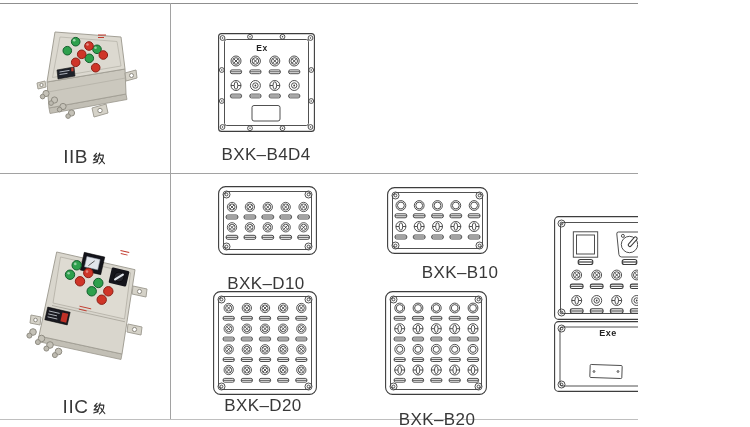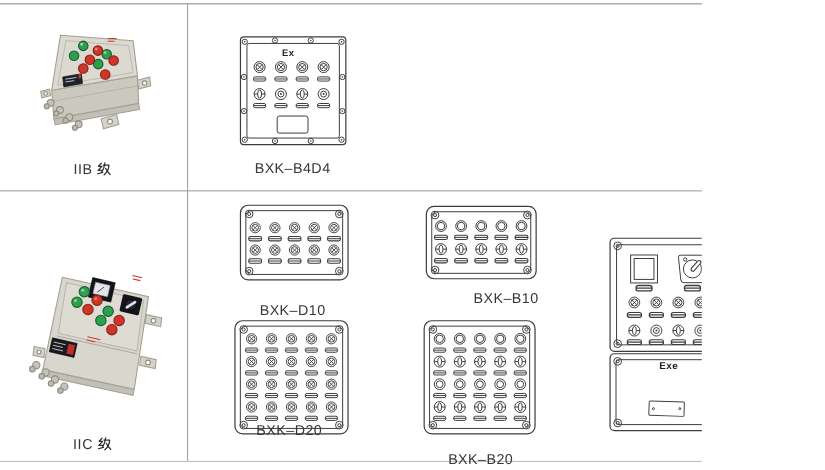--- a/index.html
+++ b/index.html
@@ -4,22 +4,22 @@
 <style>
   html,body{margin:0;padding:0;background:#fff;}
   #page{position:relative;width:638px;height:427px;background:#fff;overflow:hidden;
         font-family:"Liberation Sans",sans-serif;}
   .divider{position:absolute;background:#a2a2a2;}
   #border-top{left:0;top:3px;width:750px;height:1.4px;background:#8f8f8f;}
   #border-bottom{left:0;top:419px;width:750px;height:1px;background:#bfbfbf;}
   #divider-mid{left:0;top:173px;width:750px;height:1px;}
   #divider-vert{left:170px;top:3px;width:1px;height:417px;}
   .caption{position:absolute;transform:translateX(-50%);white-space:nowrap;
-           font-size:13px;color:#383838;letter-spacing:0.4px;}
-  .caption.cjk{font-size:13px;letter-spacing:0.5px;}
+           font-size:17px;color:#383838;letter-spacing:0.4px;}
+  .caption.cjk{font-size:19px;letter-spacing:0.5px;}
   .ji{vertical-align:-2px;margin-left:4px;}
   .ji path{stroke:#2f2f2f;stroke-width:1.25;fill:none;stroke-linecap:round;stroke-linejoin:round;}
   #panels-host{position:absolute;left:0;top:0;width:100%;height:100%;}
   .panel{position:absolute;overflow:visible;}
   .photo{position:absolute;overflow:visible;}
   .ln{stroke:#3d3d3d;stroke-width:0.9;fill:none;}
   .outer{stroke-width:1.1;}
   .lnf{fill:#3d3d3d;stroke:none;}
   .mark{fill:#222222;font-weight:bold;font-family:"Liberation Sans",sans-serif;letter-spacing:0.5px;}
 </style>
@@ -454,16 +454,16 @@
         <path d="M5.0,4.8 L1.5,8.5 L5.6,8.5"></path>
         <path d="M1.1,11.8 L6.0,10.4"></path>
         <path d="M8.2,1.1 C7.8,4.0 6.6,7.8 5.0,10.5"></path>
         <path d="M6.5,3.3 L12.1,3.3 C12.0,6.9 10.7,10.4 7.4,12.8"></path>
         <path d="M8.8,6.5 C10.0,8.9 11.6,11.0 13.3,12.5"></path>
       </svg></div>
 
   <div class="caption" style="left:266px;top:145px">BXK–B4D4</div>
   <div class="caption" style="left:266px;top:274px">BXK–D10</div>
   <div class="caption" style="left:460px;top:263px">BXK–B10</div>
-  <div class="caption" style="left:263px;top:383px">BXK–D20</div>
+  <div class="caption" style="left:263px;top:396px">BXK–D20</div>
   <div class="caption" style="left:437px;top:410px">BXK–B20</div>
 
 </div>
 
 </body></html>

